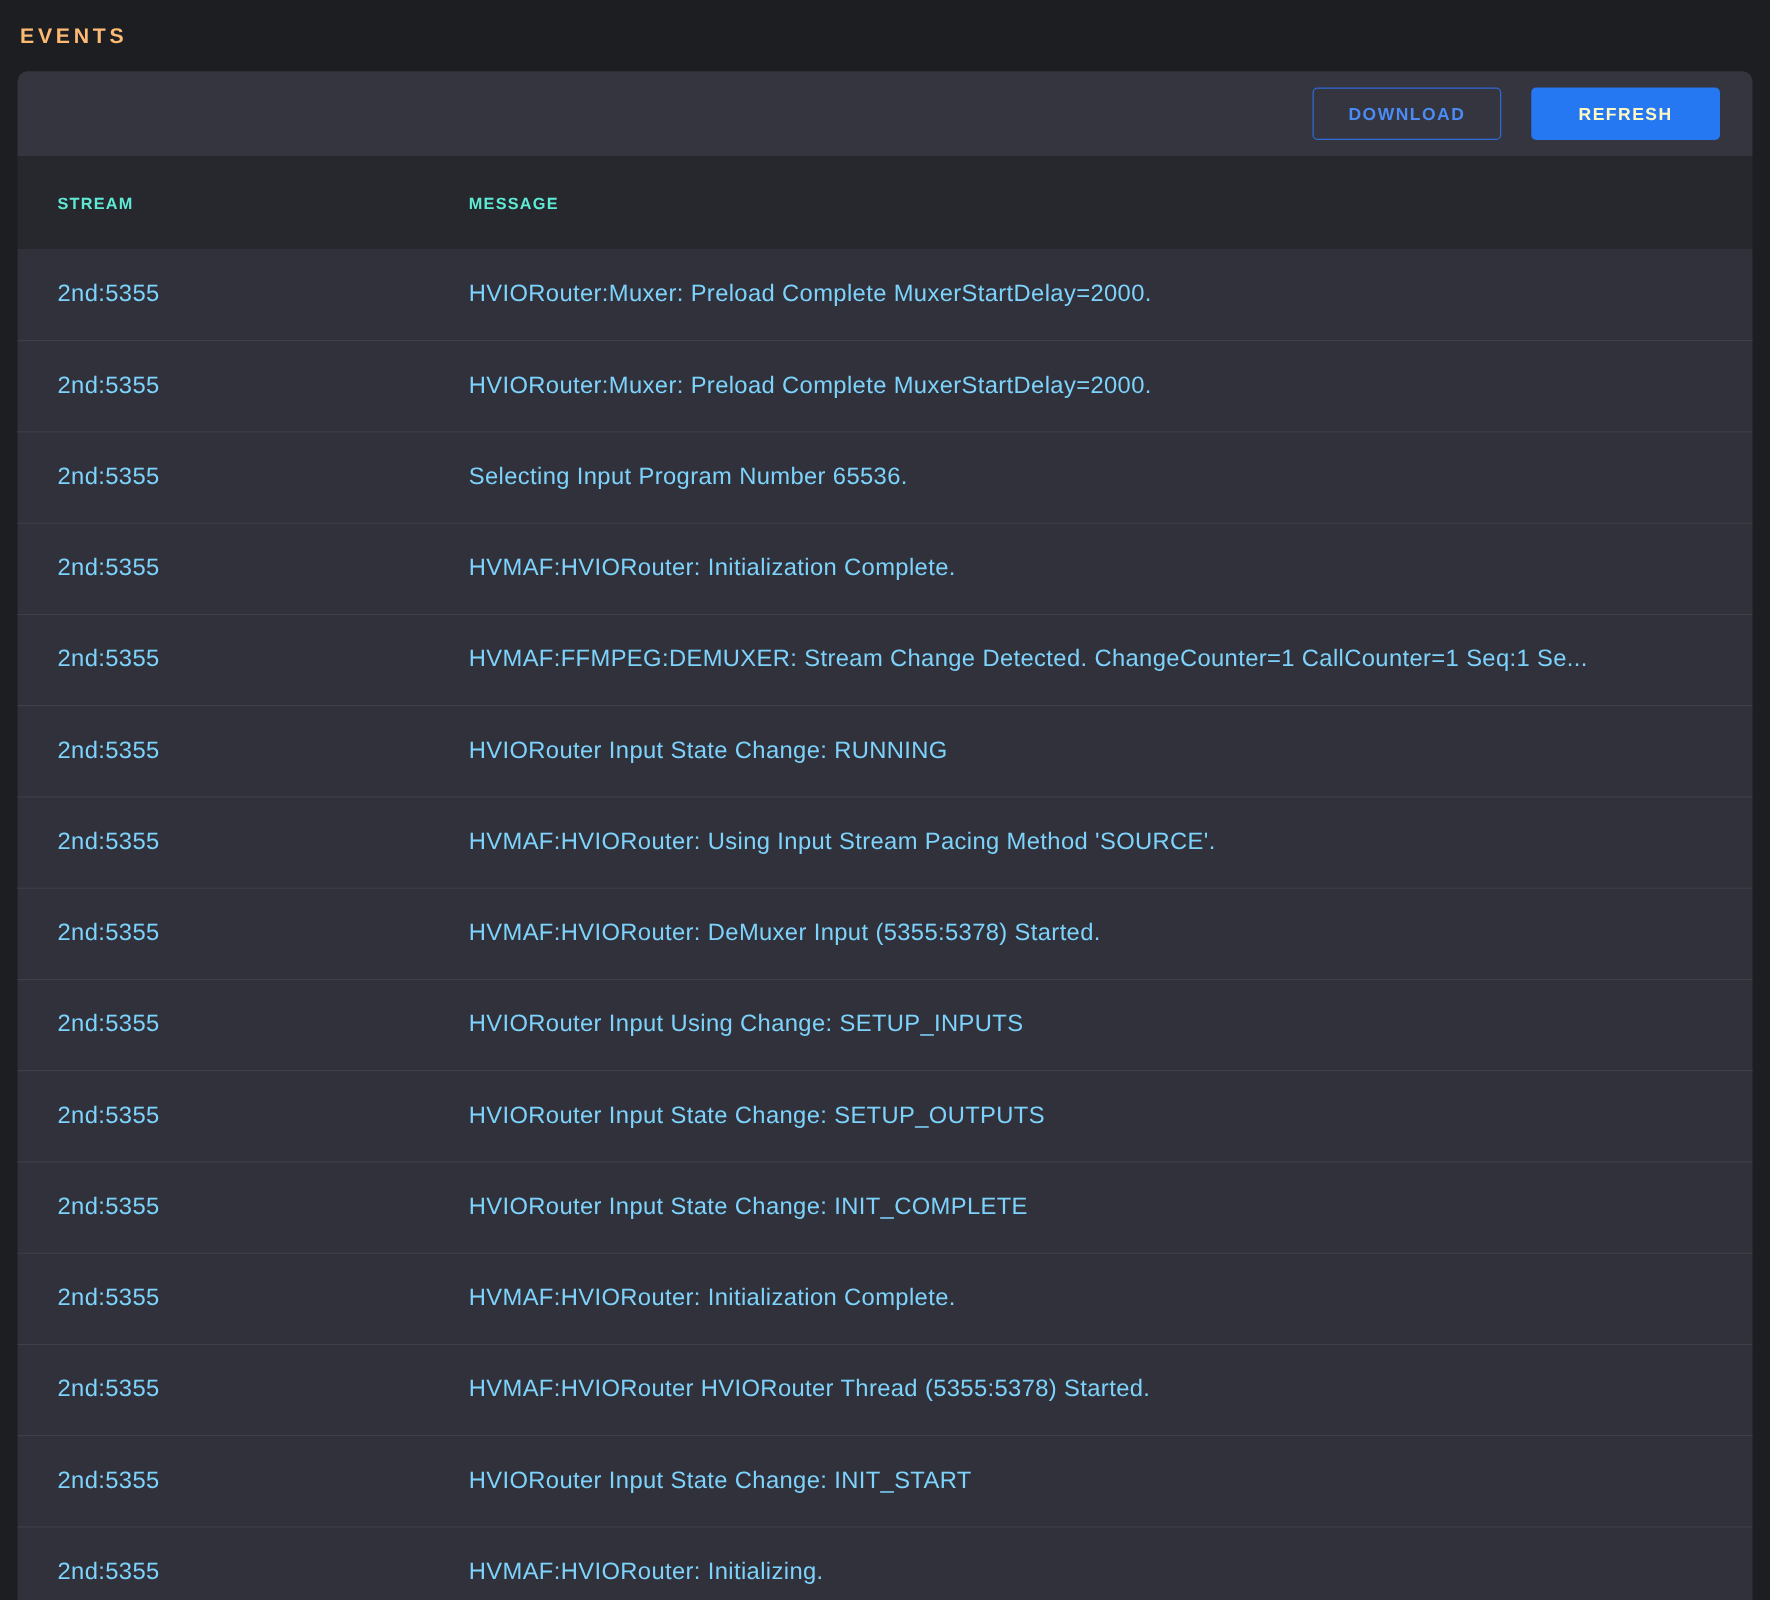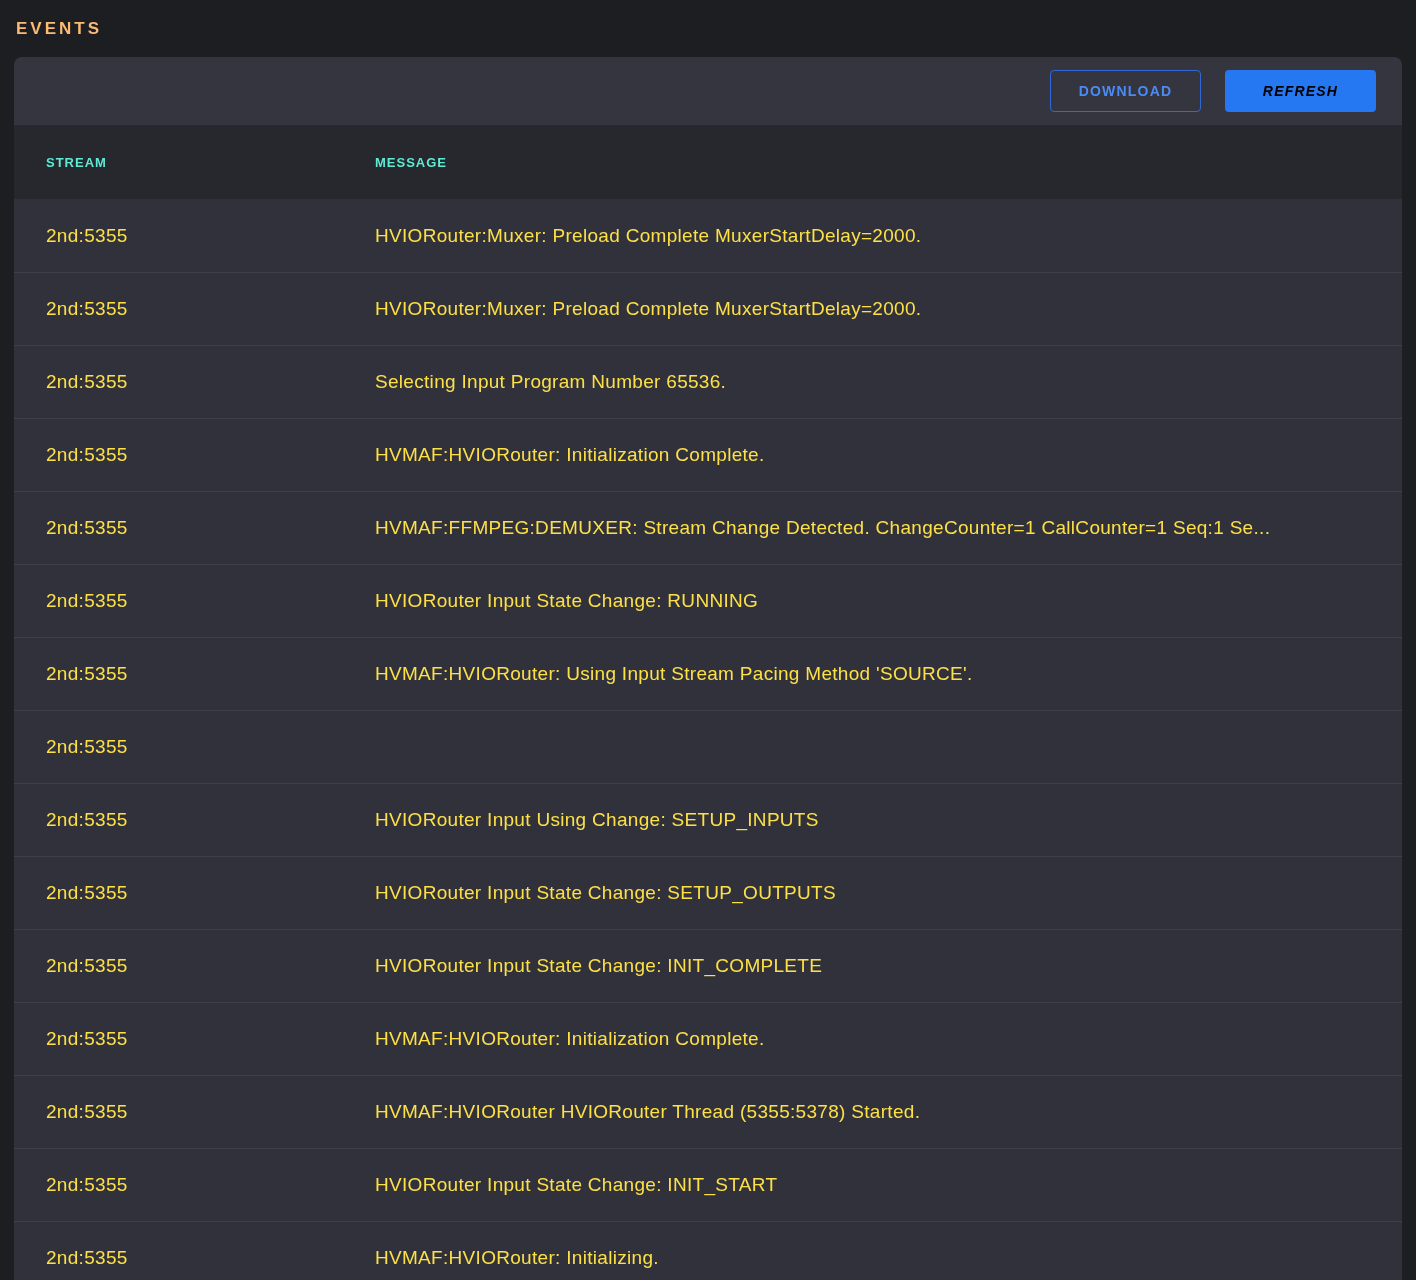--- a/index.html
+++ b/index.html
@@ -46,39 +46,38 @@
     justify-content: center;
   }
   .btn-outline {
     background: transparent;
     border: 1px solid #3069d6;
     color: #4b8bf5;
   }
   .btn-primary {
     background: #2577f2;
     border: none;
-    color: #000000;
-    font-style: italic;
+    color: #fef9c3;
   }
   .thead {
     height: 74px;
     background: #27282e;
     display: flex;
     align-items: center;
     color: #5eead4;
     font-size: 13px;
     font-weight: 700;
     letter-spacing: 1px;
   }
   .tbody .row {
     height: 73px;
     background: #30313a;
     display: flex;
     align-items: center;
-    color: #fde047;
+    color: #7dd3fc;
     font-size: 19px;
     letter-spacing: 0.3px;
   }
   .tbody .row + .row {
     border-top: 1px solid #3e3f48;
   }
   .cell-stream {
     width: 361px;
     flex: none;
     padding-left: 32px;
@@ -132,20 +131,21 @@
     <div class="row">
       <div class="cell-stream">2nd:5355</div>
       <div class="cell-message">HVIORouter Input State Change: RUNNING</div>
     </div>
     <div class="row">
       <div class="cell-stream">2nd:5355</div>
       <div class="cell-message">HVMAF:HVIORouter: Using Input Stream Pacing Method 'SOURCE'.</div>
     </div>
     <div class="row">
       <div class="cell-stream">2nd:5355</div>
+      <div class="cell-message">HVMAF:HVIORouter: DeMuxer Input (5355:5378) Started.</div>
     </div>
     <div class="row">
       <div class="cell-stream">2nd:5355</div>
       <div class="cell-message">HVIORouter Input Using Change: SETUP_INPUTS</div>
     </div>
     <div class="row">
       <div class="cell-stream">2nd:5355</div>
       <div class="cell-message">HVIORouter Input State Change: SETUP_OUTPUTS</div>
     </div>
     <div class="row">

